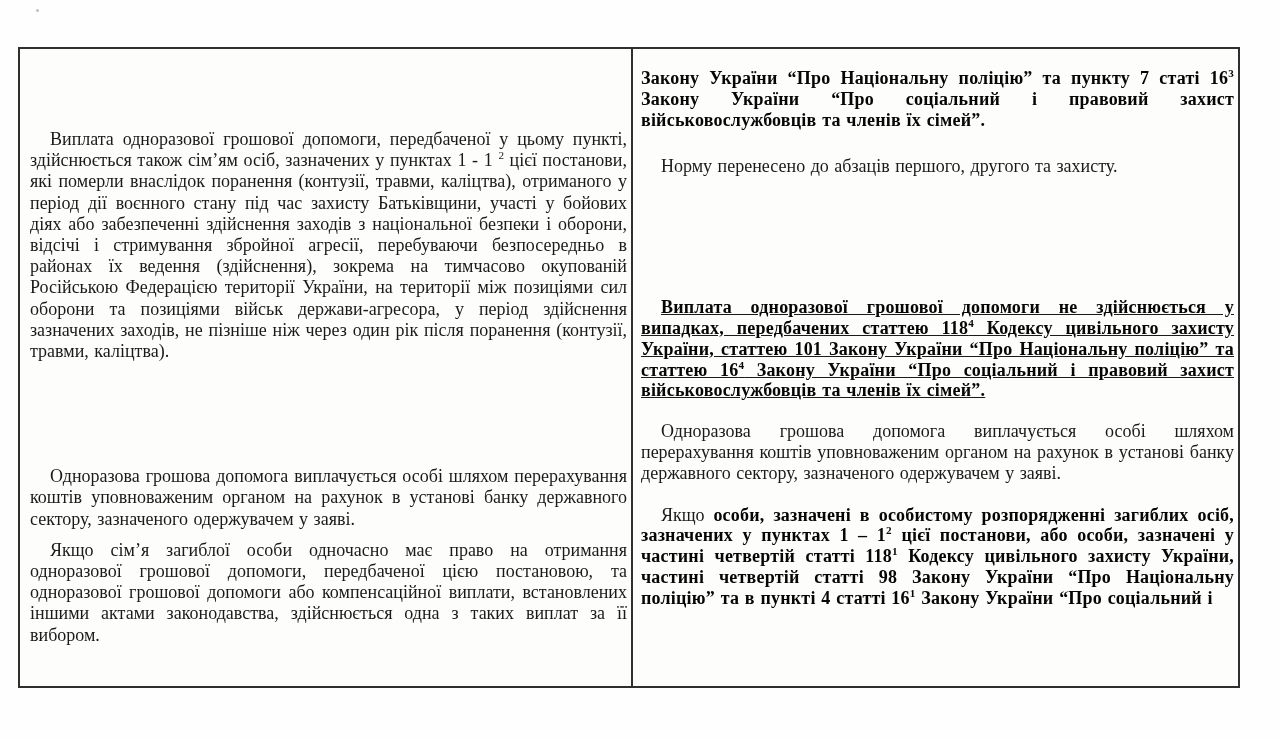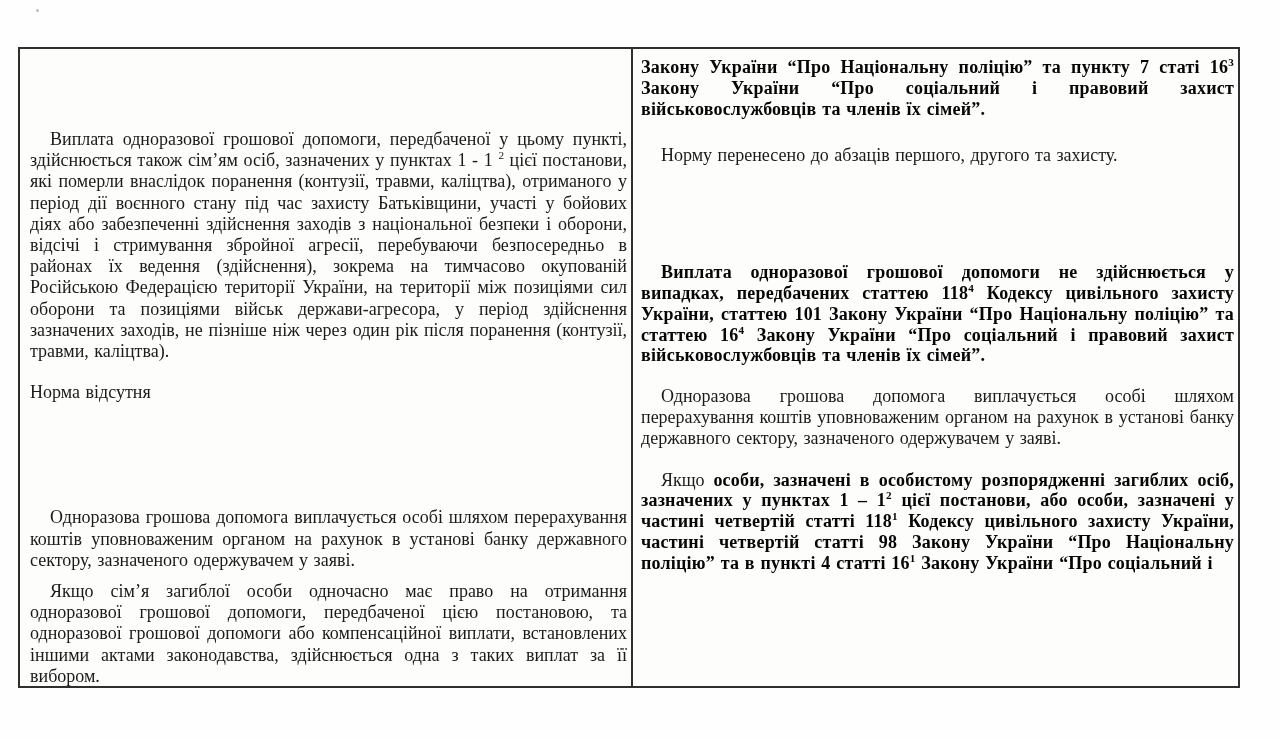--- a/index.html
+++ b/index.html
@@ -35,42 +35,41 @@
   .para{margin:0;text-align:justify;word-spacing:1px;}
   .indent{text-indent:20px;}
   .bold{font-weight:700;color:#060606;letter-spacing:0.2px;}
   sup{font-size:0.62em;line-height:0;vertical-align:super;}
   sup.bold{font-weight:700;}
   
   .lp1{margin-top:80px;}
   .lp2{margin-top:20px;}
   .lp3{margin-top:104px;}
   .lp4{margin-top:10px;}
-  .rp1{margin-top:8px;}
+  .rp1{margin-top:19px;}
   .rp2{margin-top:26px;}
-  .rp3{margin-top:96px;}
+  .rp3{margin-top:120px;text-decoration:underline;}
   .rp4{margin-top:20px;}
   .rp5{margin-top:21px;}
   .speck{position:absolute;background:#8a8a8a;border-radius:50%;opacity:.55;}
   .speck-1{left:36px;top:9px;width:3px;height:3px;}
   .speck-2{left:810px;top:346px;width:2px;height:2px;opacity:.4;}
 </style>
 </head>
 <body>
 
 <div class="page">
 
   <span class="speck speck-1"></span>
   <span class="speck speck-2"></span>
 
   <div class="doc-table">
 
     <div class="cell cell-left">
       <p class="para indent lp1"><span>Виплата одноразової грошової допомоги, передбаченої у цьому пункті, здійснюється також сім’ям осіб, зазначених у пунктах 1 - 1 </span><sup>2</sup><span> цієї постанови, які померли внаслідок поранення (контузії, травми, каліцтва), отриманого у період дії воєнного стану під час захисту Батьківщини, участі у бойових діях або забезпеченні здійснення заходів з національної безпеки і оборони, відсічі і стримування збройної агресії, перебуваючи безпосередньо в районах їх ведення (здійснення), зокрема на тимчасово окупованій Російською Федерацією території України, на території між позиціями сил оборони та позиціями військ держави-агресора, у період здійснення зазначених заходів, не пізніше ніж через один рік після поранення (контузії, травми, каліцтва).</span></p>
-      <p class="para lp2"><span>Норма відсутня</span></p>
       <p class="para indent lp3"><span>Одноразова грошова допомога виплачується особі шляхом перерахування коштів уповноваженим органом на рахунок в установі банку державного сектору, зазначеного одержувачем у заяві.</span></p>
       <p class="para indent lp4"><span>Якщо сім’я загиблої особи одночасно має право на отримання одноразової грошової допомоги, передбаченої цією постановою, та одноразової грошової допомоги або компенсаційної виплати, встановлених іншими актами законодавства, здійснюється одна з таких виплат за її вибором.</span></p>
     </div>
 
     <div class="cell cell-right">
       <p class="para rp1"><span class="bold">Закону України “Про Національну поліцію” та пункту 7 статі 16</span><sup class="bold">3</sup><span class="bold"> Закону України “Про соціальний і правовий захист військовослужбовців та членів їх сімей”.</span></p>
       <p class="para indent rp2"><span>Норму перенесено до абзаців першого, другого та захисту.</span></p>
       <p class="para indent rp3"><span class="bold">Виплата одноразової грошової допомоги не здійснюється у випадках, передбачених статтею 118</span><sup class="bold">4</sup><span class="bold"> Кодексу цивільного захисту України, статтею 101 Закону України “Про Національну поліцію” та статтею 16</span><sup class="bold">4</sup><span class="bold"> Закону України “Про соціальний і правовий захист військовослужбовців та членів їх сімей”.</span></p>
       <p class="para indent rp4"><span>Одноразова грошова допомога виплачується особі шляхом перерахування коштів уповноваженим органом на рахунок в установі банку державного сектору, зазначеного одержувачем у заяві.</span></p>
       <p class="para indent rp5"><span>Якщо </span><span class="bold">особи, зазначені в особистому розпорядженні загиблих осіб, зазначених у пунктах 1 – 1</span><sup class="bold">2</sup><span class="bold"> цієї постанови, або особи, зазначені у частині четвертій статті 118</span><sup class="bold">1</sup><span class="bold"> Кодексу цивільного захисту України, частині четвертій статті 98 Закону України “Про Національну поліцію” та в пункті 4 статті 16</span><sup class="bold">1</sup><span class="bold"> Закону України “Про соціальний і</span></p>

